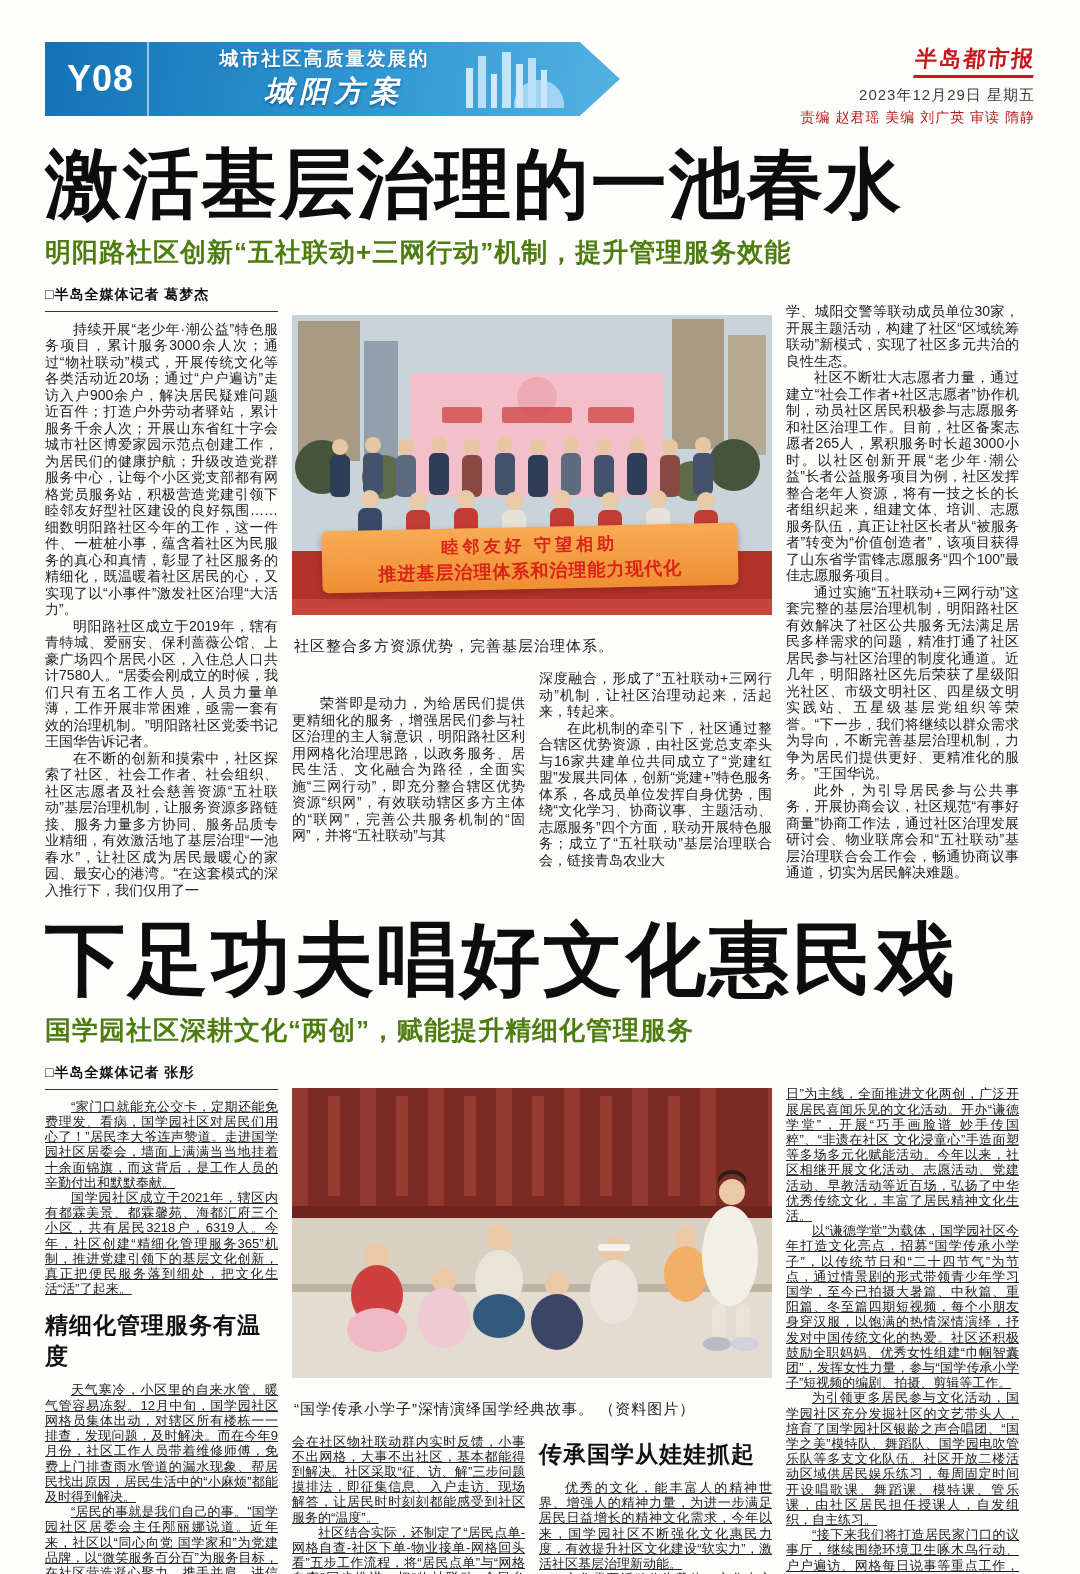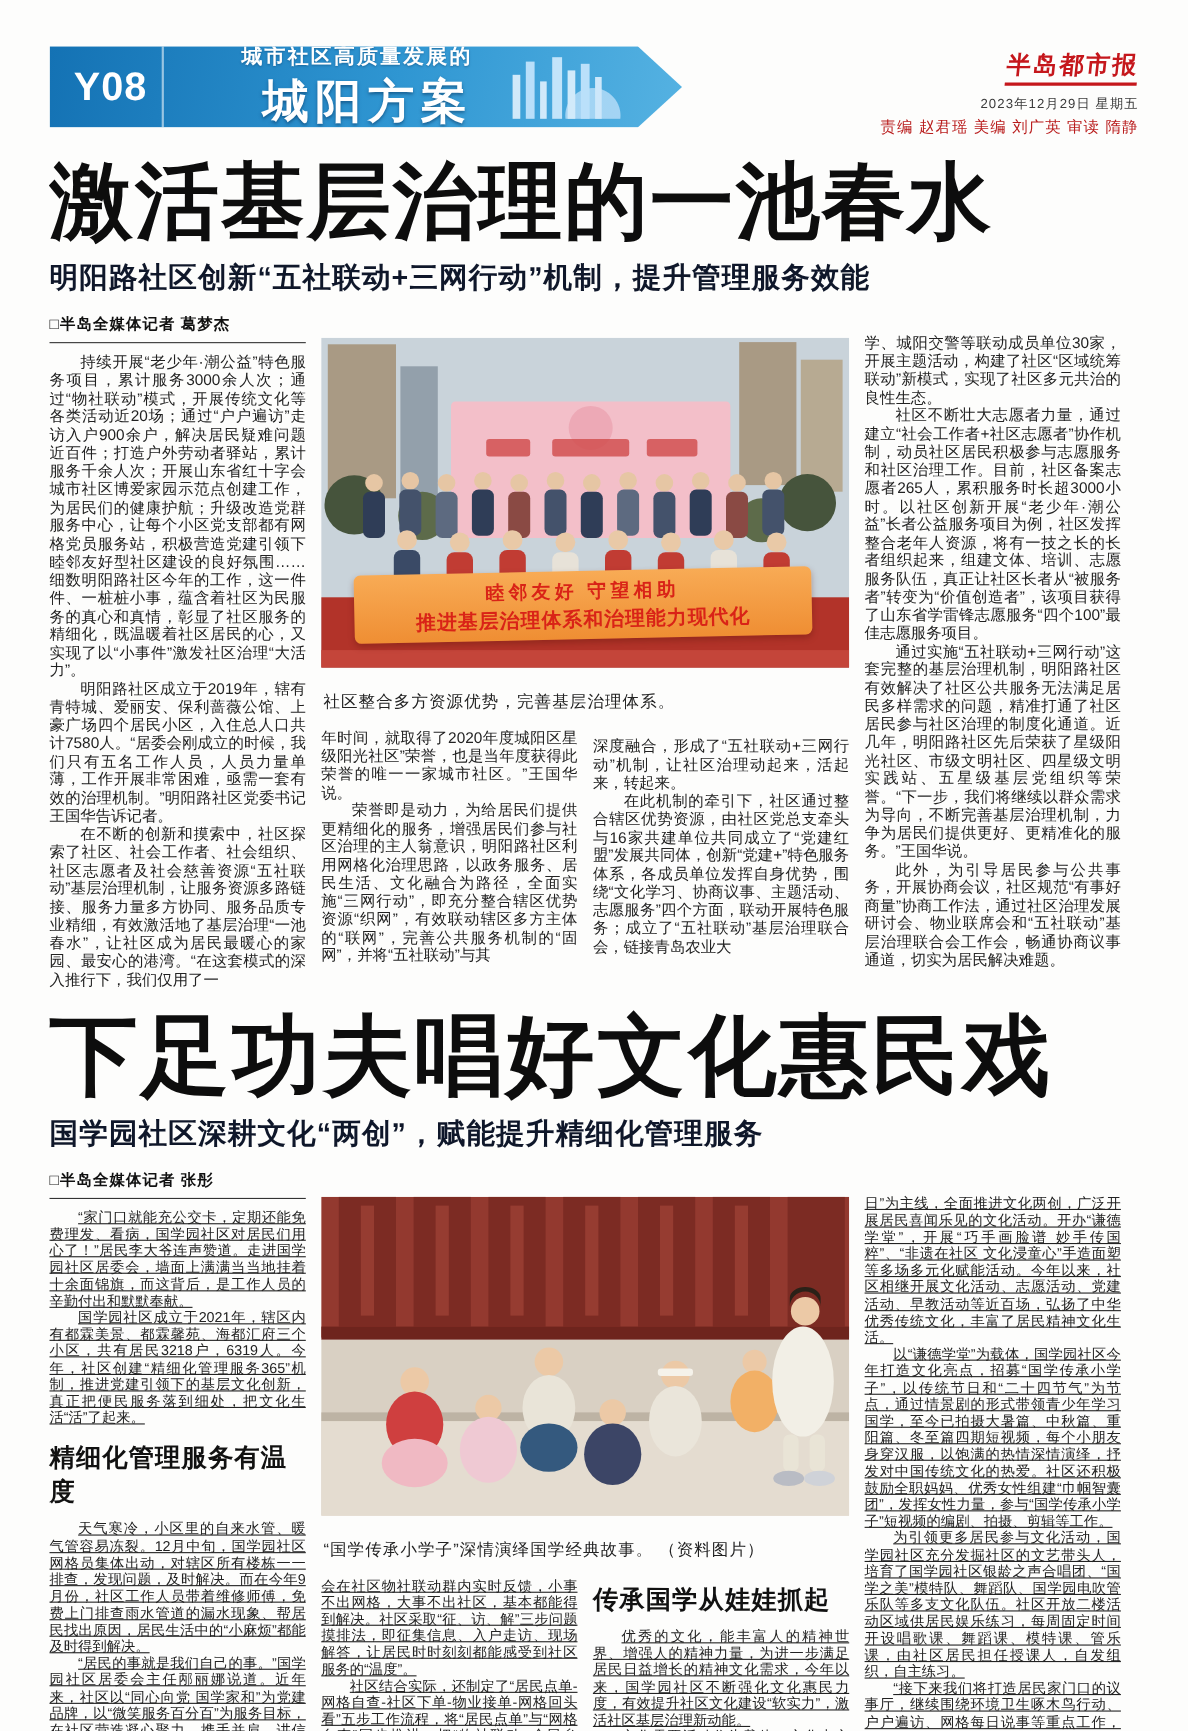--- a/index.html
+++ b/index.html
@@ -16,46 +16,46 @@
     background:linear-gradient(100deg,#1472b4 0%,#2f96d2 55%,#55b2e2 100%);
     clip-path:polygon(0 0,93% 0,100% 50%,93% 100%,0 100%);
     display:flex;align-items:center;color:#fff;
   }
   .banner .pageno{
     font-size:36px;font-weight:bold;letter-spacing:1px;padding:0 13px 0 22px;
     border-right:2px solid rgba(255,255,255,.55);line-height:74px;
   }
   .banner .banner-titles{flex:1;text-align:center;padding-right:120px;}
   .banner .bt1{font-size:19px;font-weight:bold;letter-spacing:2px;text-shadow:0 1px 2px rgba(0,40,80,.4);}
-  .banner .bt2{font-size:42px;font-weight:bold;letter-spacing:6px;text-shadow:0 2px 3px rgba(0,40,80,.5);padding-left:20px;}
+  .banner .bt2{font-size:29px;font-weight:bold;letter-spacing:6px;font-style:italic;text-shadow:0 2px 3px rgba(0,40,80,.5);padding-left:20px;}
   .skyline{
     position:absolute;right:48px;top:8px;width:110px;height:58px;opacity:.85;
     background:
       linear-gradient(#eaf6ff,#eaf6ff) 4px 18px/7px 40px no-repeat,
       linear-gradient(#cfeaff,#cfeaff) 16px 6px/8px 52px no-repeat,
       linear-gradient(#eaf6ff,#eaf6ff) 29px 24px/6px 34px no-repeat,
       linear-gradient(#d9efff,#d9efff) 40px 2px/9px 56px no-repeat,
       linear-gradient(#eaf6ff,#eaf6ff) 54px 14px/7px 44px no-repeat,
       linear-gradient(#cfeaff,#cfeaff) 66px 8px/8px 50px no-repeat,
       linear-gradient(#e4f3ff,#e4f3ff) 79px 20px/6px 38px no-repeat,
       radial-gradient(circle at 70% 95%,rgba(190,225,250,.9) 0 26%,transparent 27%);
   }
   .mast{ text-align:right;padding-top:2px;}
   .masthead{
     display:inline-block;color:#c5171c;font-weight:bold;font-size:22px;
     font-family:"Liberation Serif","DejaVu Serif",serif;
     transform:skewX(-6deg);letter-spacing:2px;
     border-bottom:3px solid #c5171c;padding-bottom:1px;
   }
-  .dateline{font-size:12px;color:#3c3c3c;margin-top:8px;letter-spacing:1px;}
+  .dateline{font-size:15px;color:#3c3c3c;margin-top:8px;letter-spacing:1px;}
   .editors{font-size:14px;color:#b91c1c;margin-top:4px;letter-spacing:1px;}
   
   .headline1{margin-top:24px;font-size:76px;line-height:1.06;font-weight:900;color:#0d0d0d;letter-spacing:2px;transform-origin:left;}
   .headline2{margin-top:20px;font-size:80px;line-height:1.06;font-weight:900;color:#0d0d0d;letter-spacing:3px;}
-  .subhead{margin-top:10px;font-size:26px;font-weight:bold;color:#0f172a;letter-spacing:1px;}
+  .subhead{margin-top:10px;font-size:26px;font-weight:bold;color:#4d7c0f;letter-spacing:1px;}
   
   .body-row{display:flex;gap:14px;margin-top:16px;align-items:center;}
   .col{width:233px;flex:0 0 233px;}
   .middle{width:480px;flex:0 0 480px;display:flex;flex-direction:column;}
   .byline{font-size:14px;font-weight:bold;color:#111;padding-bottom:7px;border-bottom:1.5px solid #333;margin-bottom:9px;letter-spacing:1px;}
   .cols p{margin:0;text-indent:2em;text-align:justify;font-size:14px;line-height:16.5px;color:#222;}
   .cols p.cont{text-indent:0;}
   .a2 .cols p{font-size:13px;line-height:15.2px;text-decoration:underline;}
   .sec-title{font-size:23px;font-weight:bold;color:#111;margin:14px 0 10px;letter-spacing:1px;}
   
@@ -168,21 +168,20 @@
           <rect x="0" y="284" width="480" height="16" fill="#c4453a"></rect>
         </svg>
         <div class="stage-banner">
           <div class="sb1">睦邻友好 守望相助</div>
           <div class="sb2">推进基层治理体系和治理能力现代化</div>
         </div>
       </div>
       <div class="caption">社区整合多方资源优势，完善基层治理体系。</div>
       <div class="body-row" style="margin-top:4px;">
         <div class="col">
-          <p class="cont">年时间，就取得了2020年度城阳区星级阳光社区”荣誉，也是当年度获得此荣誉的唯一一家城市社区。”王国华说。</p>
           <p>荣誉即是动力，为给居民们提供更精细化的服务，增强居民们参与社区治理的主人翁意识，明阳路社区利用网格化治理思路，以政务服务、居民生活、文化融合为路径，全面实施“三网行动”，即充分整合辖区优势资源“织网”，有效联动辖区多方主体的“联网”，完善公共服务机制的“固网”，并将“五社联动”与其</p>
         </div>
         <div class="col">
           <p class="cont">深度融合，形成了“五社联动+三网行动”机制，让社区治理动起来，活起来，转起来。</p>
           <p>在此机制的牵引下，社区通过整合辖区优势资源，由社区党总支牵头与16家共建单位共同成立了“党建红盟”发展共同体，创新“党建+”特色服务体系，各成员单位发挥自身优势，围绕“文化学习、协商议事、主题活动、志愿服务”四个方面，联动开展特色服务；成立了“五社联动”基层治理联合会，链接青岛农业大</p>
         </div>
       </div>
     </div>
 
     <div class="col">

